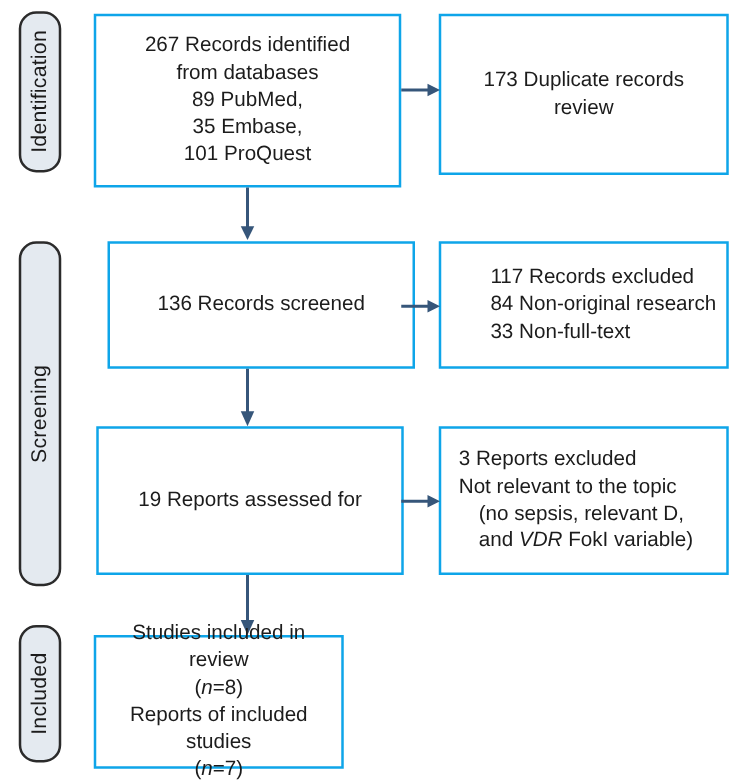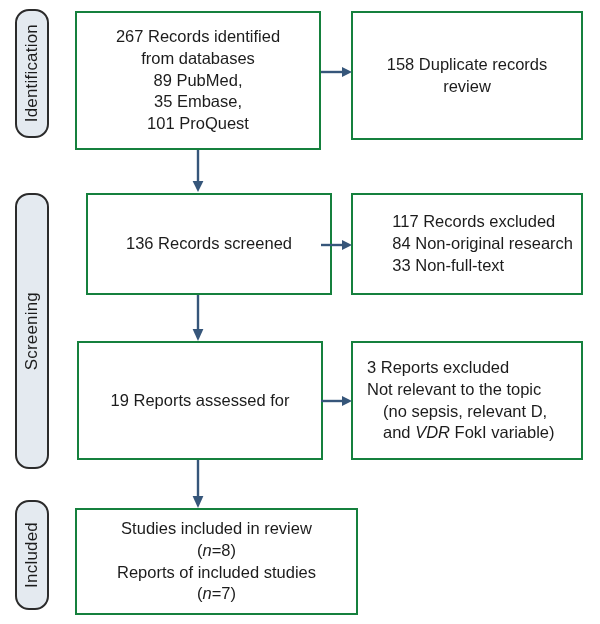--- a/index.html
+++ b/index.html
@@ -36,21 +36,21 @@
     color: #1c1c1c;
     letter-spacing: 0.2px;
     white-space: nowrap;
     font-family: "Liberation Sans", sans-serif;
   }
 
   
   .flow-box {
     position: absolute;
     background: #ffffff;
-    border: 2px solid #15803d;
+    border: 2px solid #0ea5e9;
     box-sizing: border-box;
     display: flex;
     align-items: center;
     justify-content: center;
     padding: 4px 8px;
   }
   .flow-box .box-text {
     font-size: 16.5px;
     line-height: 1.32;
     color: #1c1c1c;
@@ -87,21 +87,21 @@
       <div>267 Records identified</div>
       <div>from databases</div>
       <div>89 PubMed,</div>
       <div>35 Embase,</div>
       <div>101 ProQuest</div>
     </div>
   </div>
 
   <div class="flow-box" style="left:351px; top:11px; width:232px; height:129px;">
     <div class="box-text center-text">
-      <div>158 Duplicate records</div>
+      <div>173 Duplicate records</div>
       <div>review</div>
     </div>
   </div>
 
   <div class="conn" style="left:321px; top:64px;">
     <svg width="32" height="16" viewBox="0 0 32 16">
       <line x1="0" y1="8" x2="24" y2="8" stroke="#36567a" stroke-width="2.4"></line>
       <path d="M31 8 L21 3 L21 13 Z" fill="#36567a"></path>
     </svg>
   </div>
@@ -163,21 +163,21 @@
     </svg>
   </div>
 
   <div class="conn" style="left:190px; top:460px;">
     <svg width="16" height="49" viewBox="0 0 16 49">
       <line x1="8" y1="0" x2="8" y2="38" stroke="#36567a" stroke-width="2.4"></line>
       <path d="M8 48 L2.6 36 L13.4 36 Z" fill="#36567a"></path>
     </svg>
   </div>
 
-  <div class="flow-box" style="left:75px; top:508px; width:283px; height:107px;">
+  <div class="flow-box" style="left:75px; top:508px; width:200px; height:107px;">
     <div class="box-text center-text">
       <div>Studies included in review</div>
       <div><span>(</span><i>n</i><span>=8)</span></div>
       <div>Reports of included studies</div>
       <div><span>(</span><i>n</i><span>=7)</span></div>
     </div>
   </div>
 
 </div>
 

